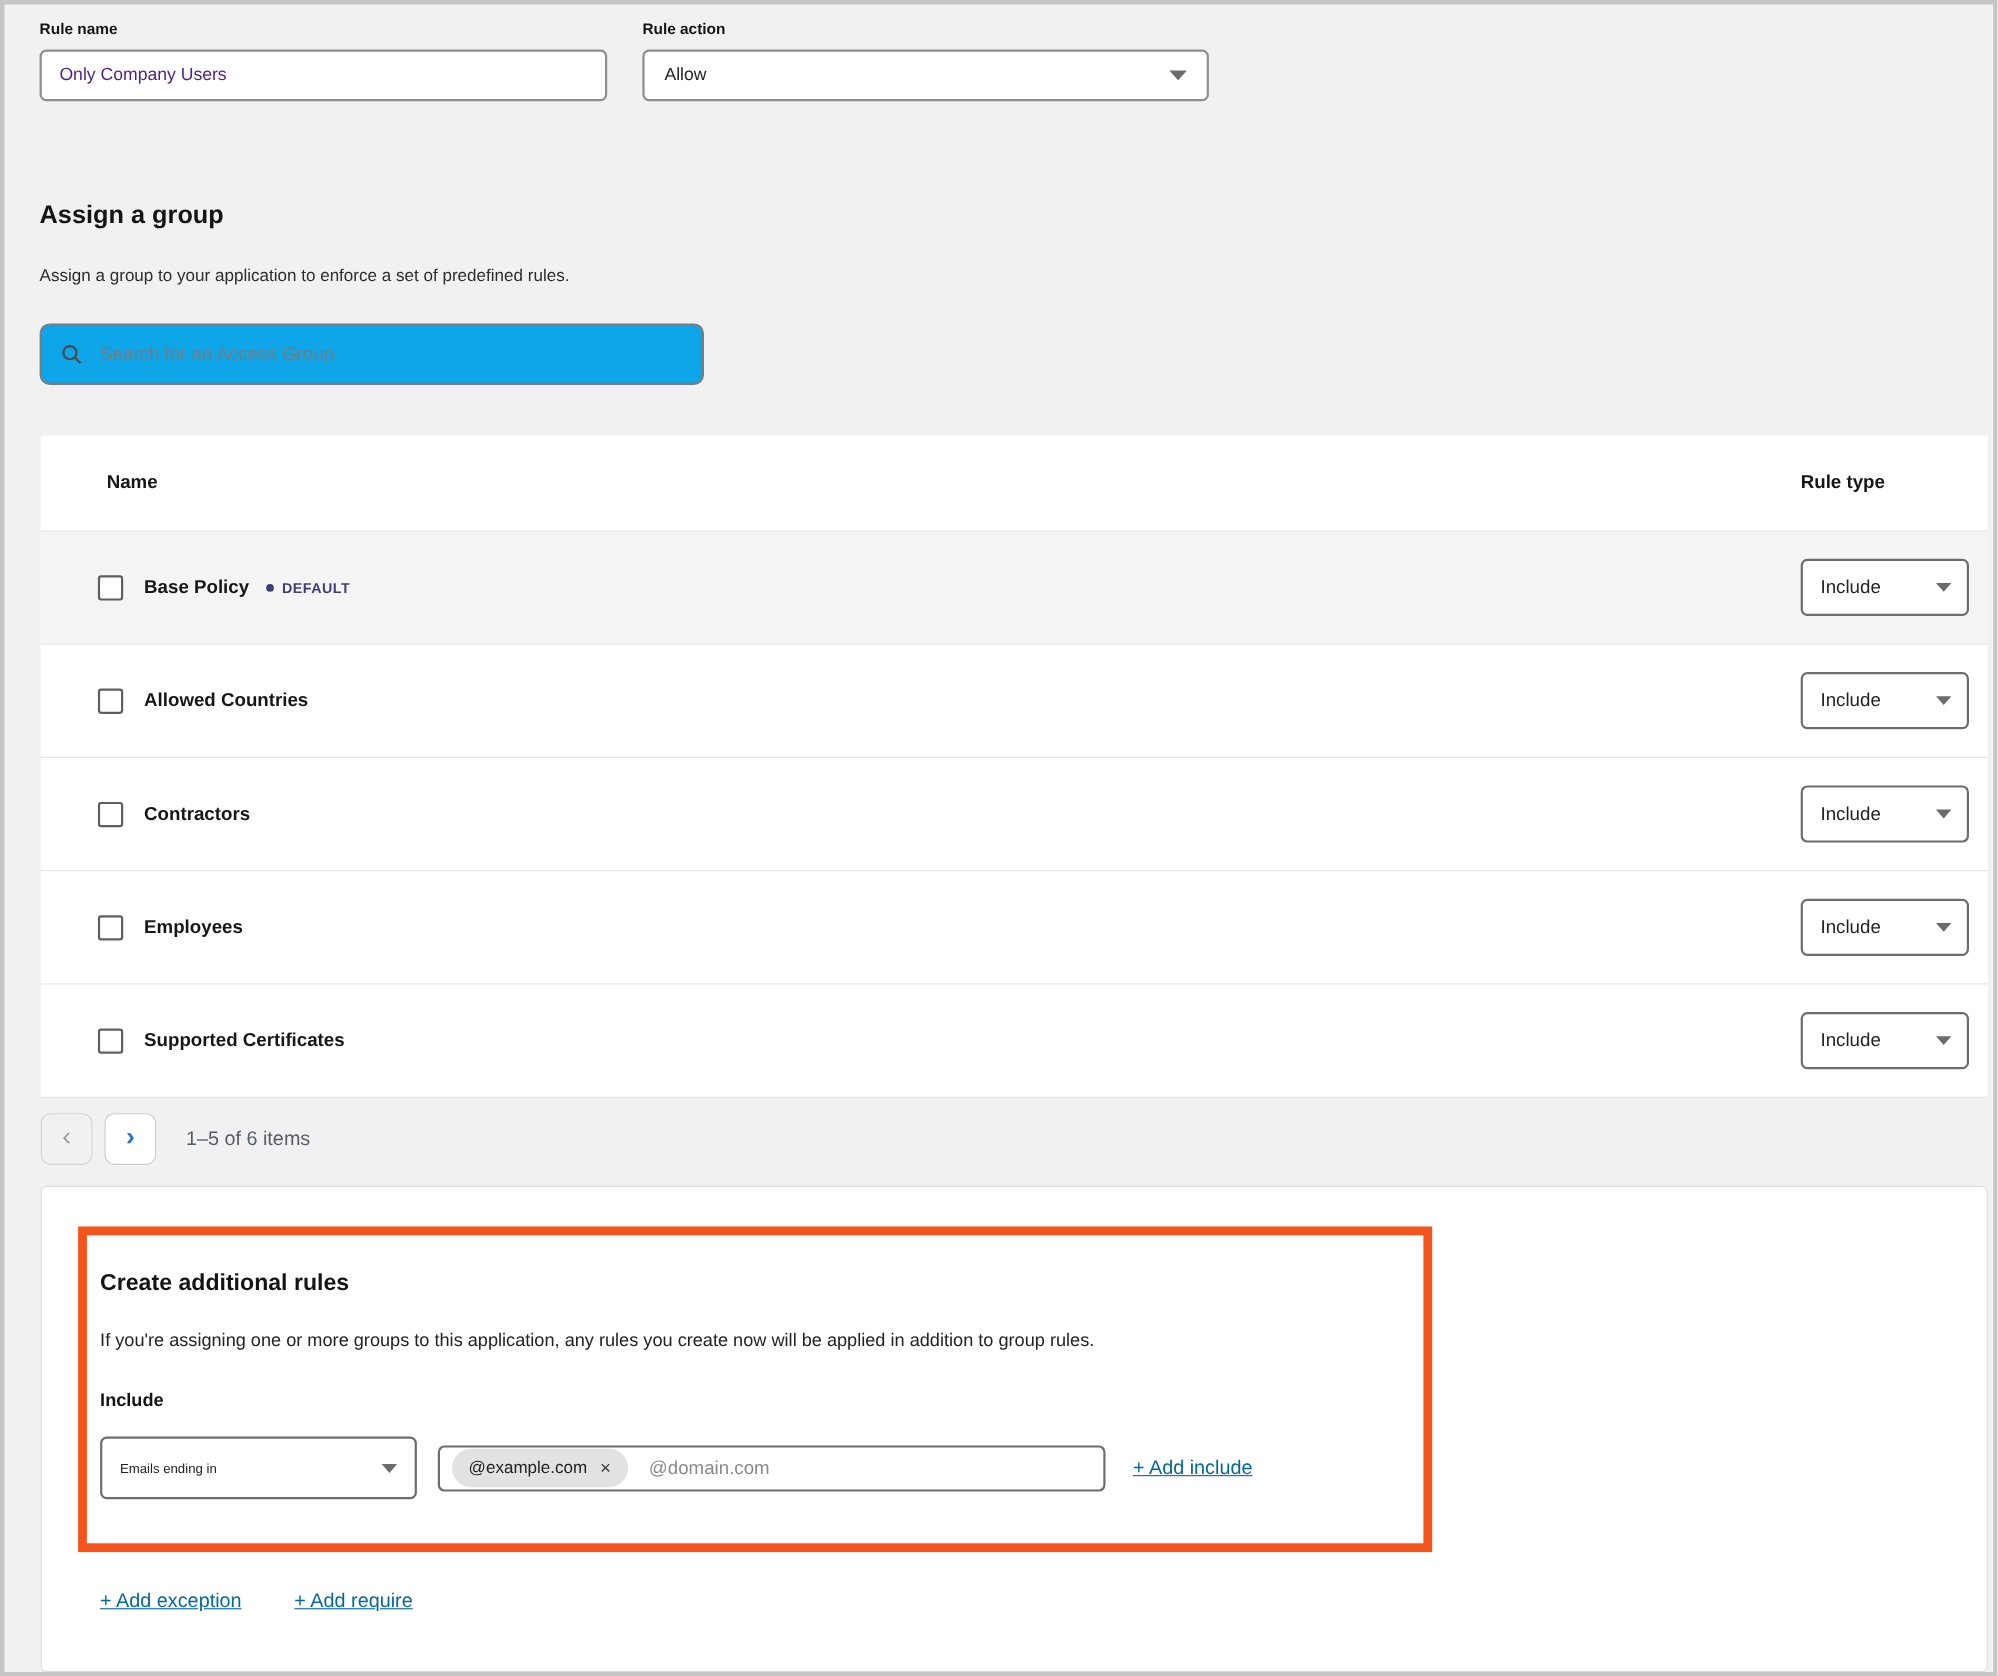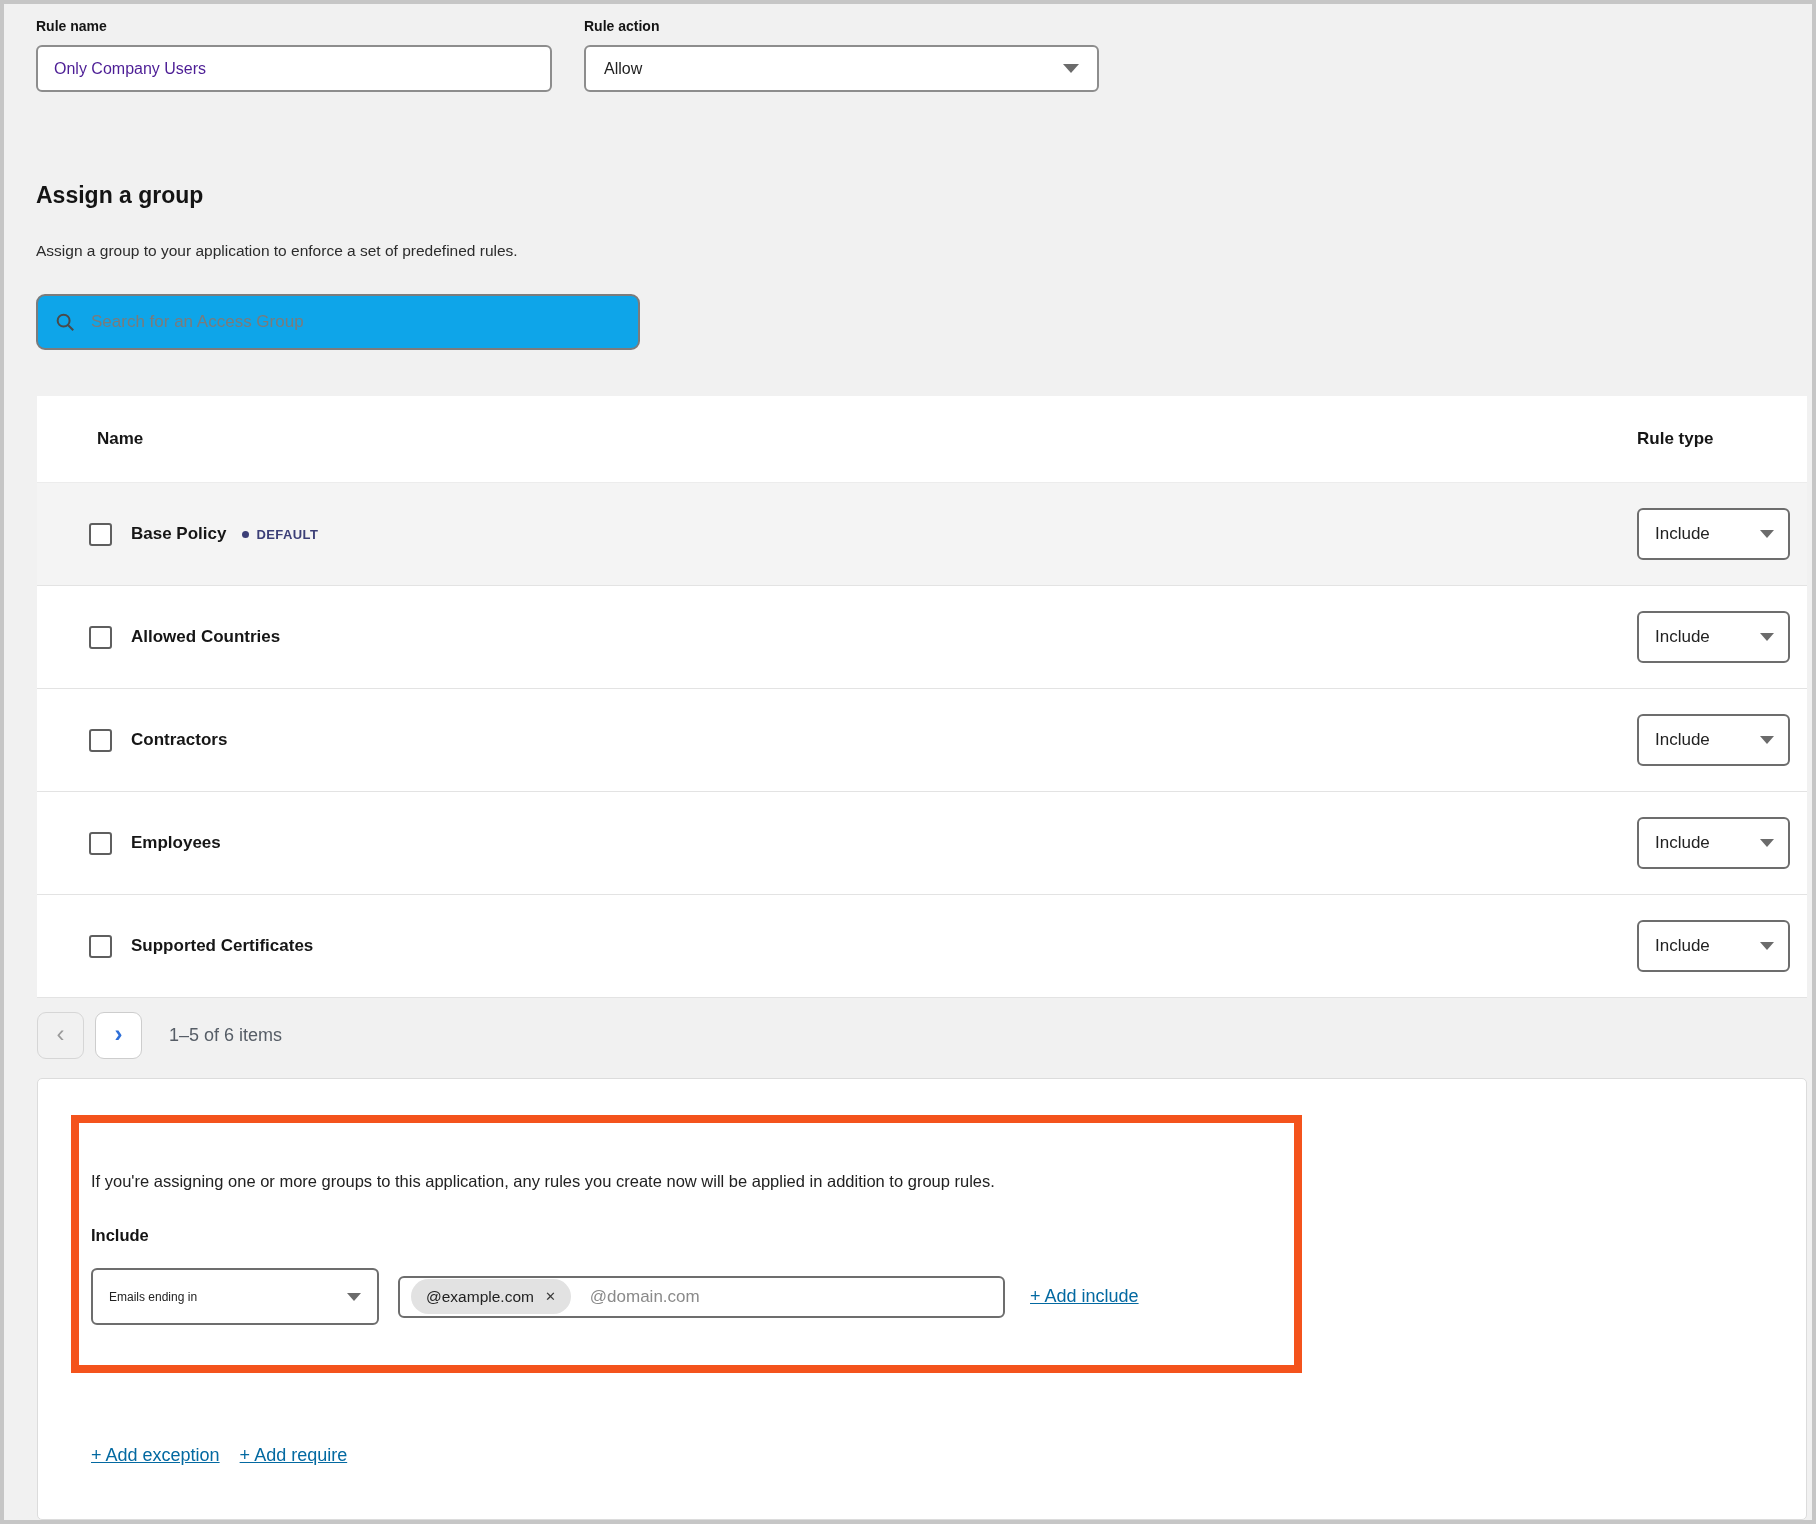--- a/index.html
+++ b/index.html
@@ -89,21 +89,21 @@
   }
   .chip {
     background:#e2e2e2; border-radius:18px; height:35px; display:flex; align-items:center;
     padding:0 15px; font-size:15.5px; color:#222; gap:11px; white-space:nowrap;
   }
   .chip-x { font-size:13px; color:#3a3a3a; cursor:pointer; line-height:1; }
   .tag-input input { border:none; outline:none; flex:1; font-size:17px; color:#333; font-family:inherit; background:transparent; }
   .tag-input input::placeholder { color:#8a8a8a; }
   .link { color:#0369a1; text-decoration:underline; font-size:18px; cursor:pointer; }
   .add-include { margin-left:25px; white-space:nowrap; }
-  .footer-links { position:absolute; left:53px; top:366px; display:flex; gap:20px; }
+  .footer-links { position:absolute; left:53px; top:366px; display:flex; gap:48px; }
 </style>
 </head>
 <body>
 
 <div class="page">
 
   <div class="field-rule-name">
     <label class="form-label">Rule name</label>
     <input class="text-input" type="text" value="Only Company Users" style="">
   </div>
@@ -189,20 +189,21 @@
     </div>
     <div class="page-btn next">
       <span>›</span>
     </div>
     <span class="page-info">1–5 of 6 items</span>
   </div>
 
   <div class="bottom-panel">
 
     <div class="highlight-box">
+      <div class="hl-title">Create additional rules</div>
       <div class="hl-desc">If you're assigning one or more groups to this application, any rules you create now will be applied in addition to group rules.</div>
       <div class="hl-include">Include</div>
 
       <div class="hl-controls">
         <div class="cond-select">
           <span>Emails ending in</span>
           <span class="caret small"></span>
         </div>
 
         <div class="tag-input">

